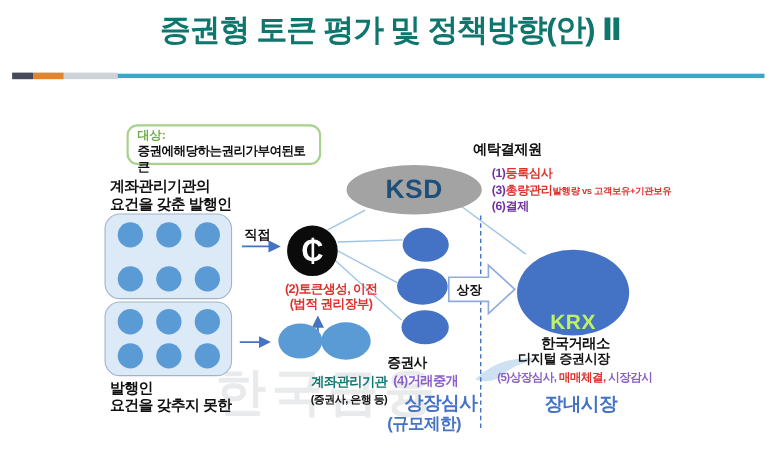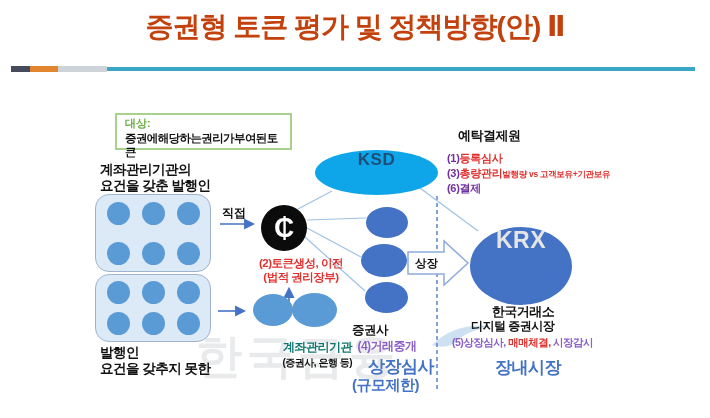--- a/index.html
+++ b/index.html
@@ -2,53 +2,53 @@
 <html><head>
 <meta charset="utf-8">
 <style>
   html,body{margin:0;padding:0;background:#fff;}
   #stage{
     position:relative;width:710px;height:418px;background:#fff;overflow:hidden;
     font-family:"Liberation Sans","DejaVu Sans",sans-serif;
   }
   .abs{position:absolute;}
   
-  .title{left:0;top:8px;width:710px;text-align:center;font-size:28px;font-weight:800;color:#c2410c;letter-spacing:-1px;}
+  .title{left:0;top:8px;width:710px;text-align:center;font-size:28px;font-weight:800;color:#0f766e;letter-spacing:-1px;}
   
   .seg{position:absolute;top:66px;height:6px;}
   .seg.teal{top:67px;height:4px;}
   
-  .target-box{left:115px;top:113px;width:177px;height:37px;border:2px solid #a9d18e;border-radius:0;background:#fff;padding:2px 8px;box-sizing:border-box;}
+  .target-box{left:115px;top:113px;width:177px;height:37px;border:2px solid #a9d18e;border-radius:10px;background:#fff;padding:2px 8px;box-sizing:border-box;}
   .target-label{font-size:11px;font-weight:800;color:#70ad47;line-height:1.25;}
   .target-text{font-size:11.5px;font-weight:800;color:#111;letter-spacing:-0.6px;line-height:1.25;}
   
   .blk{font-weight:800;color:#111;}
   .issuer-label{left:100px;top:162px;font-size:13.5px;line-height:1.2;letter-spacing:-0.5px;}
   .issuer-label2{left:100px;top:345px;font-size:13.5px;line-height:1.2;letter-spacing:-0.5px;}
   
   .dot-box{background:#dce9f7;border:1.5px solid #9fb4cc;border-radius:14px;box-sizing:border-box;
            display:grid;grid-template-columns:repeat(3,23px);justify-content:center;align-content:center;}
   .dot-box.b1{left:95px;top:194px;width:116px;height:78px;gap:17px 12px;}
   .dot-box.b2{left:95px;top:274px;width:116px;height:68px;gap:8px 12px;}
   .dot{width:23px;height:23px;border-radius:50%;background:#5b9bd5;}
   
   .token{left:261px;top:205px;width:46px;height:46px;border-radius:50%;background:#0b0b0b;color:#fff;
          display:flex;align-items:center;justify-content:center;font-size:28px;font-weight:800;}
   .direct{left:222px;top:205px;font-size:12px;font-weight:800;color:#111;}
   .red-note{left:243px;top:256px;width:116px;text-align:center;font-size:11.5px;font-weight:800;color:#e0312e;line-height:1.25;letter-spacing:-0.5px;}
   
   .ell{border-radius:50%;}
-  .ksd{left:315px;top:150px;width:123px;height:45px;background:#0ea5e9;display:flex;align-items:flex-start;justify-content:center;
-       color:#1f4e79;font-size:17px;font-weight:800;letter-spacing:0.5px;}
-  .krx{left:470px;top:227px;width:102px;height:78px;background:#4472c4;display:flex;align-items:flex-start;justify-content:center;
-       color:#e5e5e5;font-size:23px;font-weight:800;letter-spacing:0.5px;}
+  .ksd{left:315px;top:150px;width:123px;height:45px;background:#a3a3a3;display:flex;align-items:center;justify-content:center;
+       color:#1f4e79;font-size:24px;font-weight:800;letter-spacing:0.5px;}
+  .krx{left:470px;top:227px;width:102px;height:78px;background:#4472c4;display:flex;align-items:flex-end;justify-content:center;
+       color:#bef264;font-size:19px;font-weight:800;letter-spacing:0.5px;}
   .acct-ell{background:#5b9bd5;}
   .sec-ell{background:#4472c4;}
   
-  .org-label{left:430px;top:127px;font-size:13px;font-weight:800;color:#111;letter-spacing:-0.5px;margin-left:28px;}
+  .org-label{left:430px;top:127px;font-size:13px;font-weight:800;color:#111;letter-spacing:-0.5px;}
   .ksd-notes{left:447px;top:151px;font-size:11px;font-weight:800;line-height:1.35;letter-spacing:-0.3px;}
   .num{color:#7030a0;}
   .rtx{color:#e0312e;}
   .ptx{color:#7030a0;}
   .sub{font-size:8.5px;color:#e0312e;}
   
   .acct-label{left:240px;top:339px;width:112px;text-align:right;font-size:12px;font-weight:800;color:#0f766e;letter-spacing:-0.5px;}
   .acct-sub{left:240px;top:356px;width:112px;text-align:right;font-size:10px;font-weight:700;color:#111;letter-spacing:-0.5px;}
   .sec-label{left:352px;top:322px;width:70px;font-size:12.5px;font-weight:800;color:#111;letter-spacing:-0.5px;}
   .sec-note{left:347px;top:338px;width:80px;text-align:center;font-size:12px;font-weight:700;color:#8a5fc8;letter-spacing:-0.5px;}

